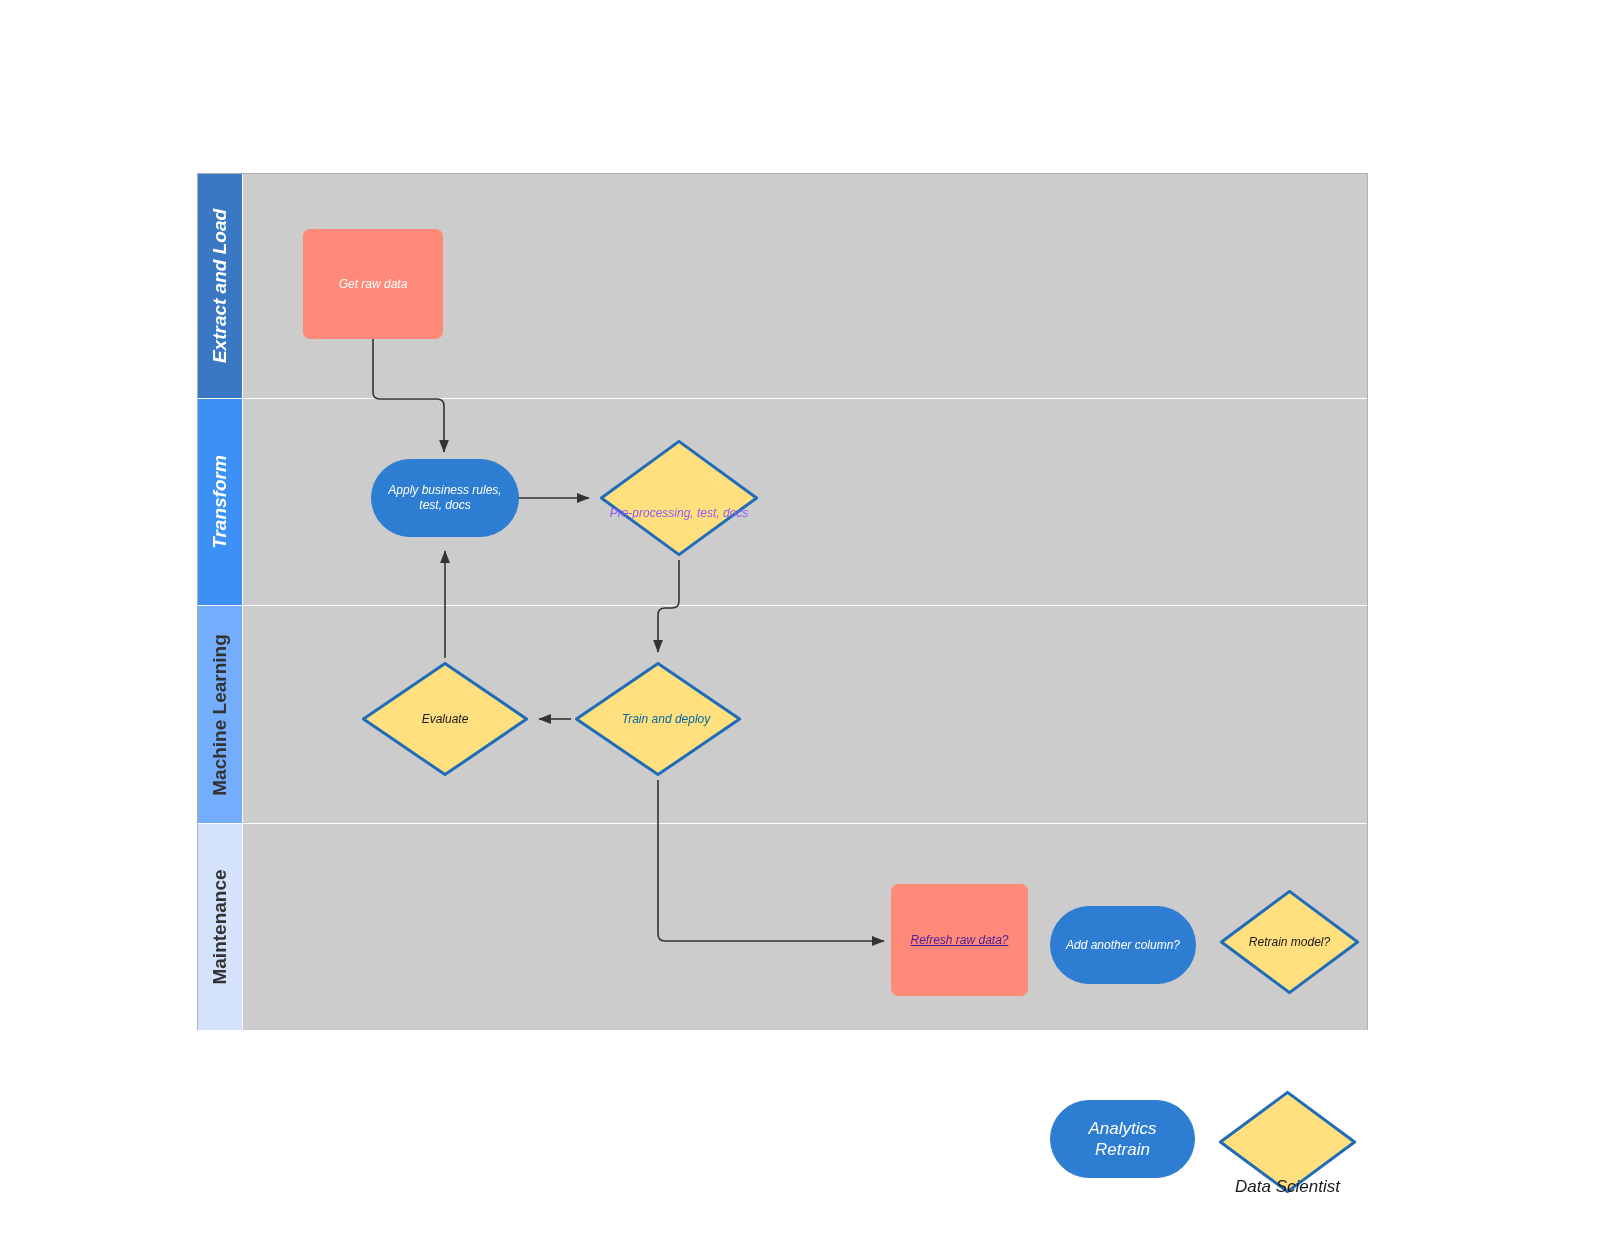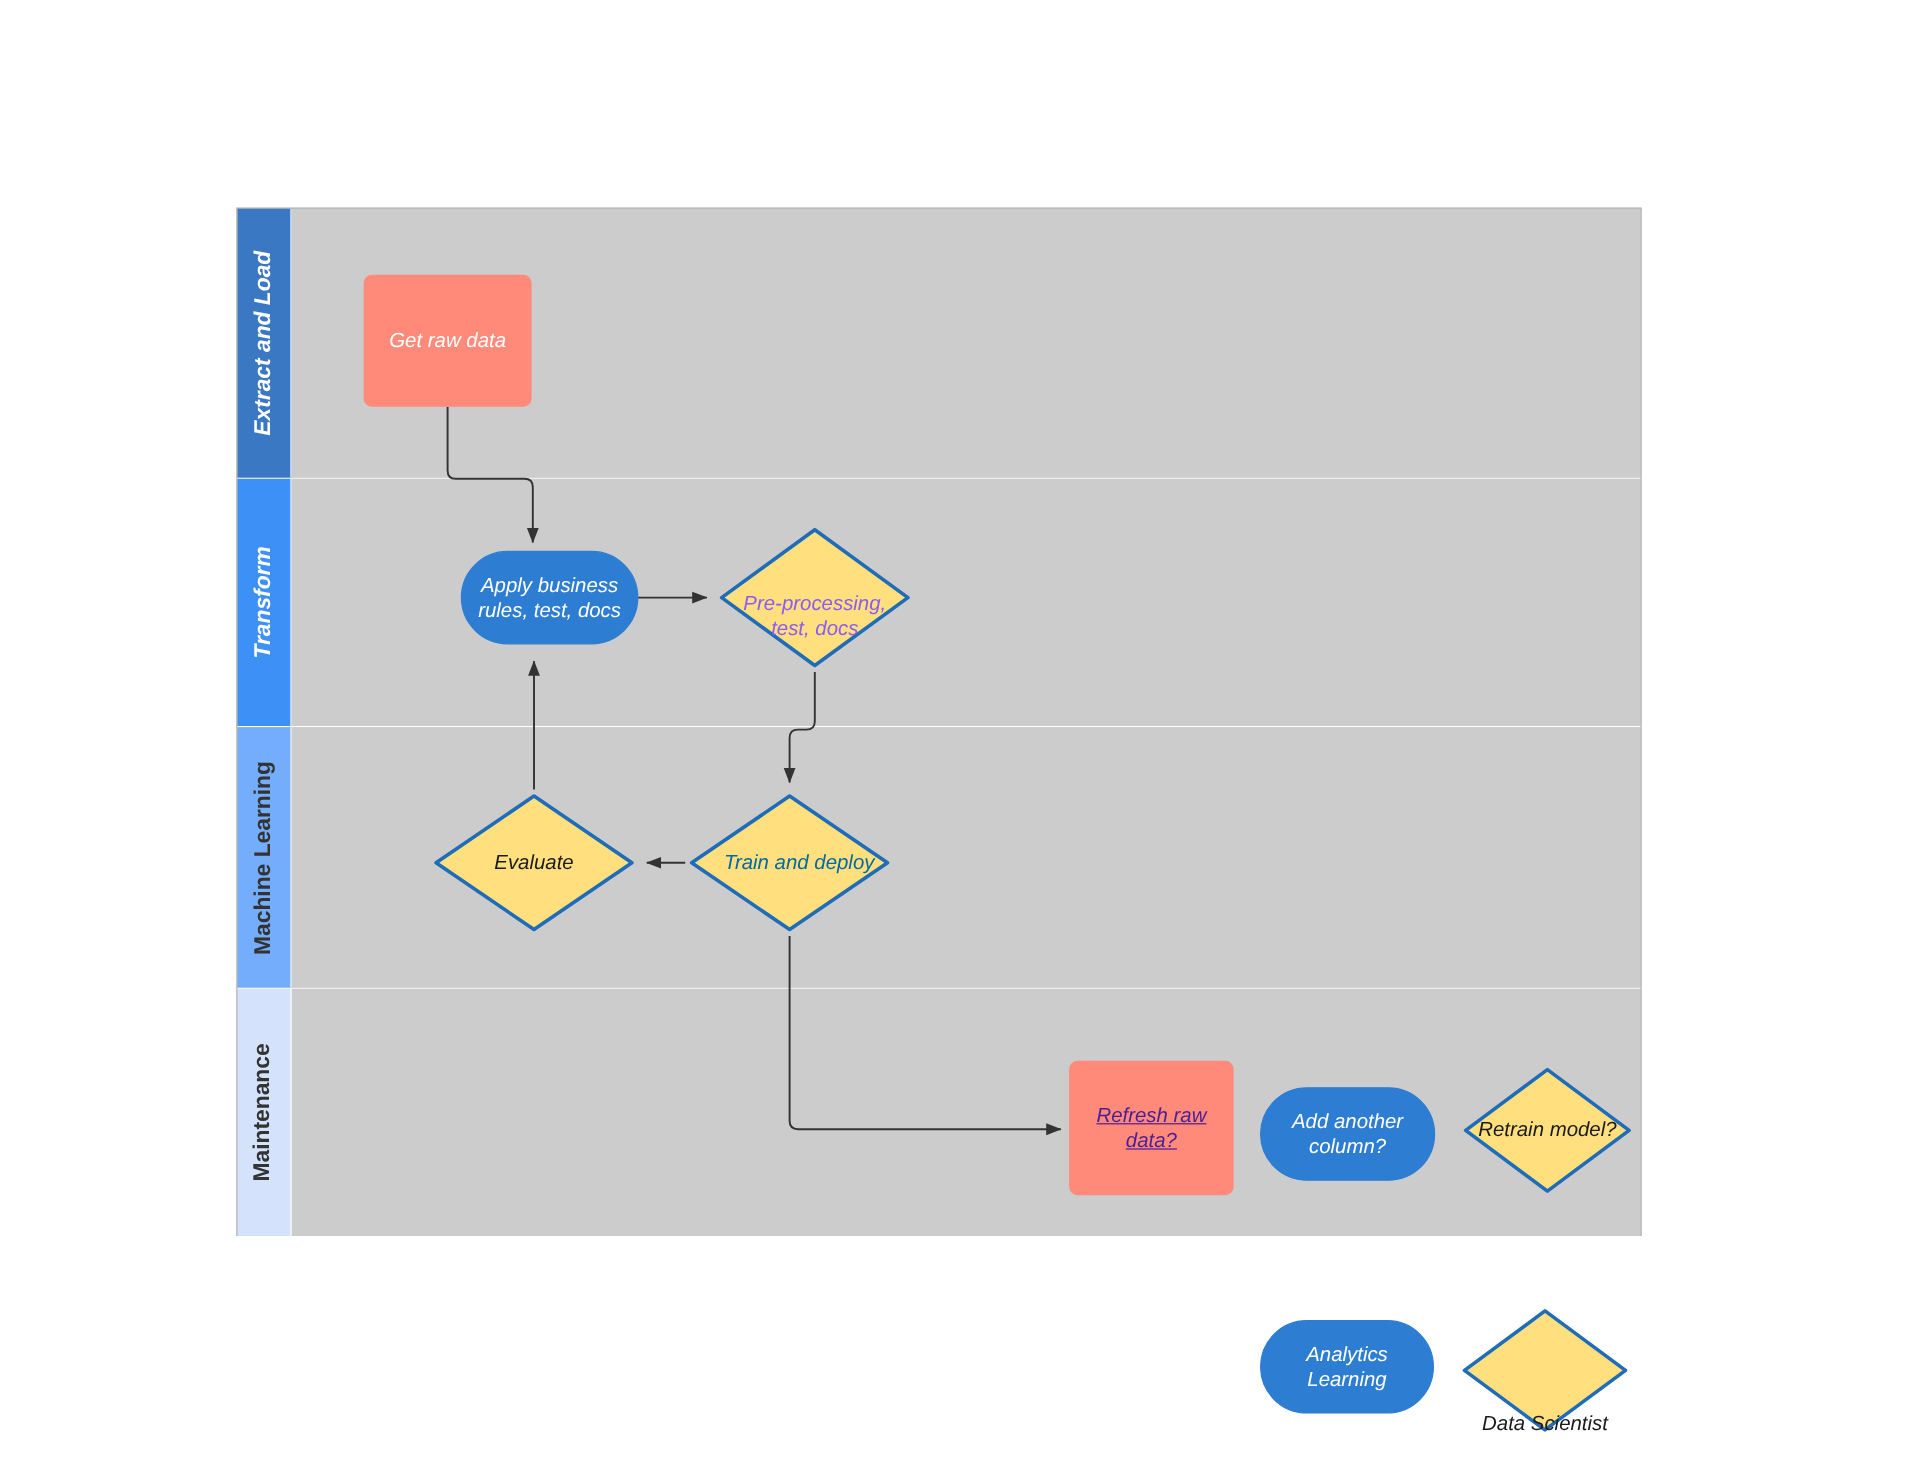--- a/index.html
+++ b/index.html
@@ -75,21 +75,21 @@
     background: #cccccc;
   }
 
   
   .node {
     position: absolute;
     display: flex;
     align-items: center;
     justify-content: center;
     text-align: center;
-    font-size: 17px;
+    font-size: 12px;
     font-style: italic;
     line-height: 1.25;
     box-sizing: border-box;
     z-index: 5;
   }
 
   .node.rect {
     background: #ff8a7a;
     border: 1px solid #ff8a7a;
     border-radius: 7px;
@@ -189,21 +189,21 @@
 
     <path d="M445,658 L445,551" fill="none" stroke="#333333" stroke-width="1.6" marker-end="url(#arrow)"></path>
 
     <path d="M658,780 L658,934 Q658,941 665,941 L884,941" fill="none" stroke="#333333" stroke-width="1.6" marker-end="url(#arrow)"></path>
   </svg>
 
   <div id="nodes">
       <div class="node rect" style="left: 303px; top: 229px; width: 140px; height: 110px; background: rgb(255, 138, 122); border-color: rgb(255, 138, 122);">
         <span style="color: rgb(255, 255, 255); padding: 0px 8px;">Get raw data</span>
       </div>
-      <div class="node stadium" style="left: 384px; top: 459px; width: 148px; height: 78px; background: rgb(45, 125, 210); border-color: rgb(45, 125, 210);">
+      <div class="node stadium" style="left: 371px; top: 459px; width: 148px; height: 78px; background: rgb(45, 125, 210); border-color: rgb(45, 125, 210);">
         <span style="color: rgb(255, 255, 255); padding: 0px 8px;">Apply business rules, test, docs</span>
       </div>
       <div class="node diamond" style="left: 596px; top: 436px; width: 166px; height: 124px;">
         <svg class="dia-shape" viewBox="0 0 166 124" preserveAspectRatio="none">
           <path d="M 83 5.4 L 160.6 62 L 83 118.6 L 5.4 62 Z" fill="#ffdf7e" stroke="#1f6cb8" stroke-width="3" stroke-linejoin="round"></path>
         </svg>
         <div class="dia-label" style="color: #8b5cf6; margin-top: 30px;">Pre-processing, test, docs</div>
       </div>
       <div class="node diamond" style="left: 358px; top: 658px; width: 174px; height: 122px;">
         <svg class="dia-shape" viewBox="0 0 174 122" preserveAspectRatio="none">
@@ -226,21 +226,21 @@
       <div class="node diamond" style="left: 1216px; top: 886px; width: 147px; height: 112px;">
         <svg class="dia-shape" viewBox="0 0 147 112" preserveAspectRatio="none">
           <path d="M 73.5 5.4 L 141.6 56 L 73.5 106.6 L 5.4 56 Z" fill="#ffdf7e" stroke="#1f6cb8" stroke-width="3" stroke-linejoin="round"></path>
         </svg>
         <div class="dia-label" style="color: rgb(26, 26, 26);">Retrain model?</div>
       </div>
     </div>
 
   <div class="legend" id="legend">
       <div class="node stadium" style="left: 180px; top: 15px; width: 145px; height: 78px; background: rgb(45, 125, 210); border-color: rgb(45, 125, 210);">
-        <span style="color: rgb(255, 255, 255); padding: 0px 8px;">Analytics Learning</span>
+        <span style="color: rgb(255, 255, 255); padding: 0px 8px;">Analytics Retrain</span>
       </div>
       <div class="node diamond" style="left: 345px; top: 2px; width: 145px; height: 110px; align-items: flex-end;">
         <svg class="dia-shape" viewBox="0 0 145 110" preserveAspectRatio="none">
           <path d="M 72.5 5.4 L 139.6 55 L 72.5 104.6 L 5.4 55 Z" fill="#ffdf7e" stroke="#1f6cb8" stroke-width="3" stroke-linejoin="round"></path>
         </svg>
         <div class="dia-label" style="color: rgb(26, 26, 26);">Data Scientist</div>
       </div>
     </div>
 
 </div>

